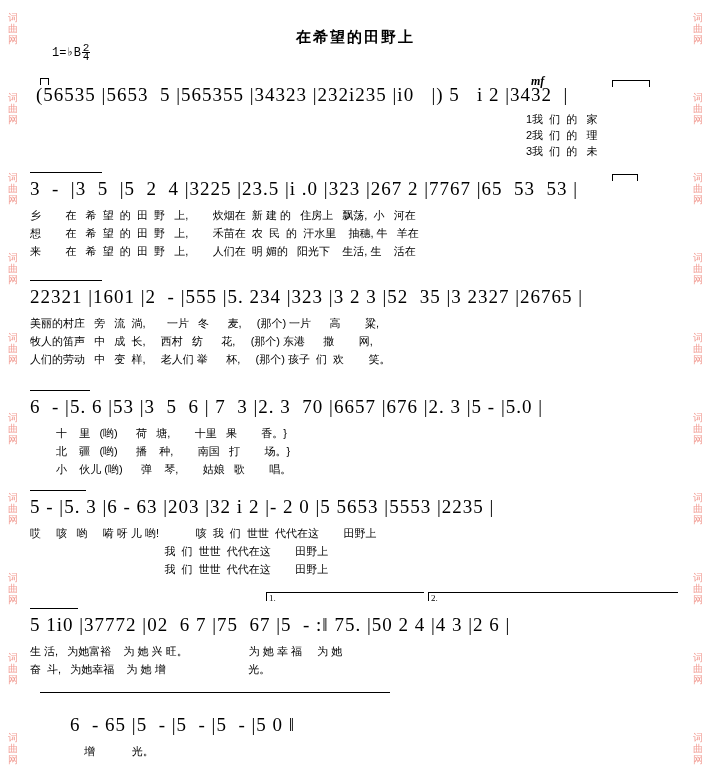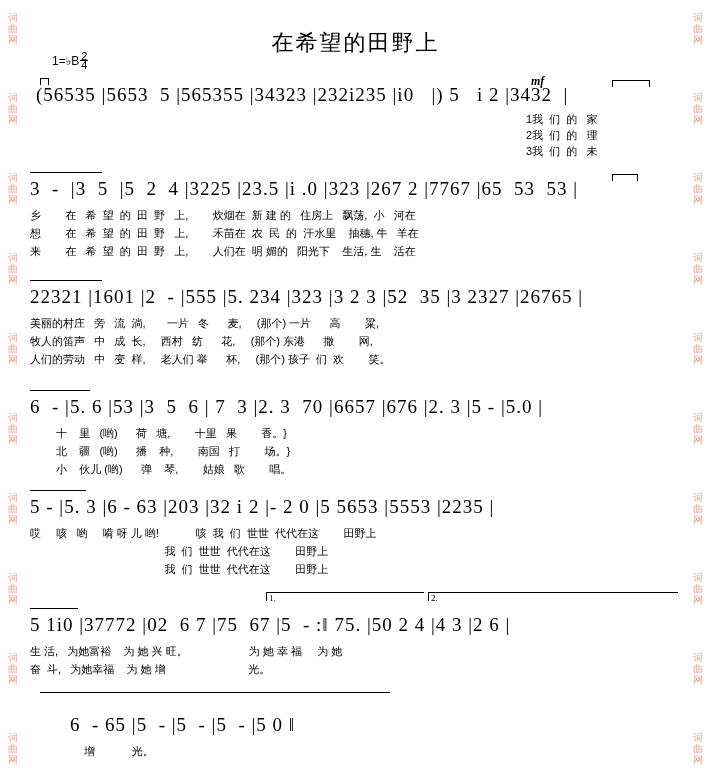--- a/index.html
+++ b/index.html
@@ -21,28 +21,28 @@
     color:#e74c3c;opacity:.55;
     font-size:10px;line-height:11px;
     text-align:center;
     font-family:"Liberation Serif", serif;
   }
   .wm .mark span{display:block;}
 
   .title{
     position:absolute;top:28px;left:0;width:711px;
     text-align:center;
-    font-size:22px;font-weight:normal;
+    font-size:15px;font-weight:bold;
     letter-spacing:2px;
     font-family:"Liberation Serif", serif;
   }
   .keysig{
-    position:absolute;left:52px;top:52px;
+    position:absolute;left:52px;top:44px;
     font-size:12px;
-    font-family:Liberation Sans, sans-serif;
+    font-family:Liberation Mono, monospace;
     white-space:nowrap;
   }
   .keysig .meter{
     display:inline-block;
     vertical-align:-4px;
     line-height:8px;
     font-size:11px;
     text-align:center;
     margin-left:1px;
   }

